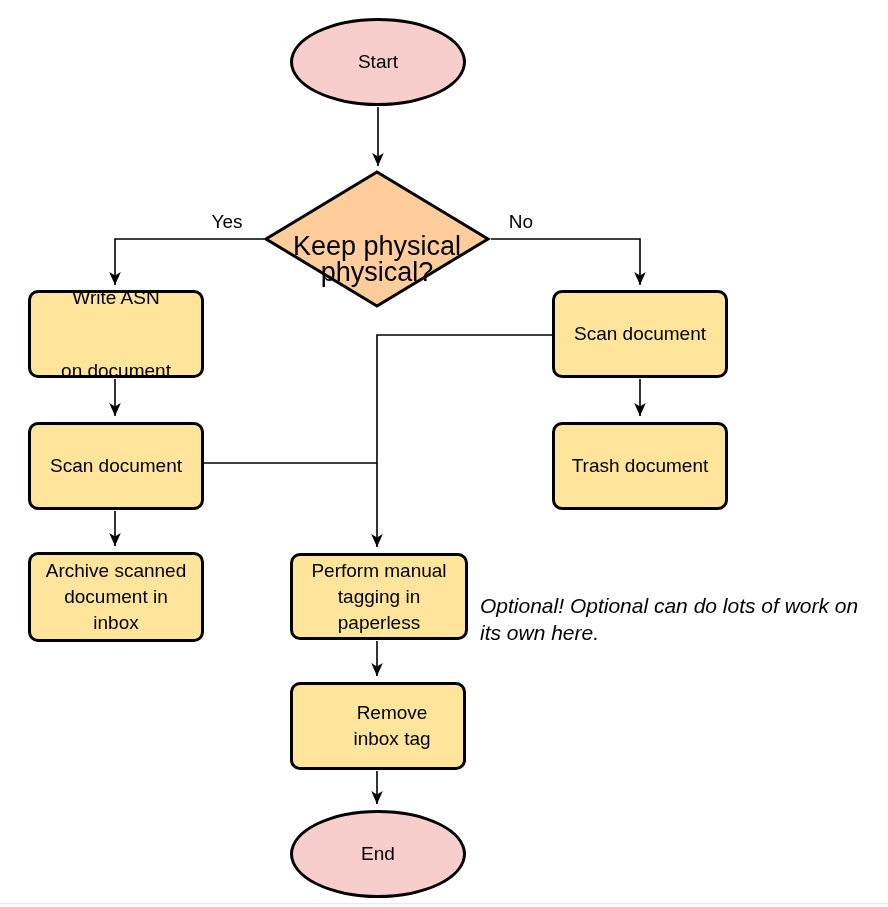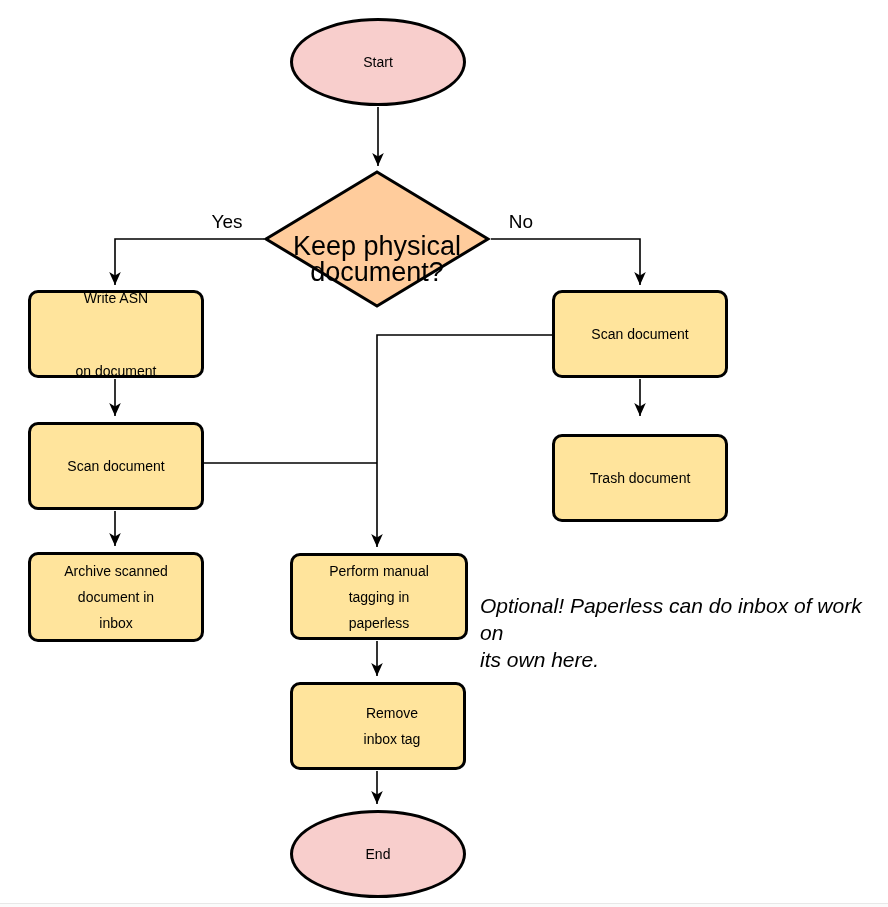--- a/index.html
+++ b/index.html
@@ -28,21 +28,21 @@
     left: 0; top: 0;
     width: 888px; height: 907px;
   }
   .node {
     position: absolute;
     display: flex;
     flex-direction: column;
     align-items: center;
     justify-content: center;
     text-align: center;
-    font-size: 14px;
+    font-size: 19px;
     line-height: 26px;
     color: var(--text);
   }
   .terminal {
     border: 3px solid var(--stroke);
     border-radius: 50%;
     background: var(--terminal-fill);
   }
   .process {
     border: 3px solid var(--stroke);
@@ -81,21 +81,21 @@
     height: 4px;
     border-top: 1px solid var(--footer-line);
     background: var(--footer-bg);
   }
   
   .n-start        { left: 290px; top: 18px;  width: 176px; height: 88px; }
   .n-write-asn    { left: 28px;  top: 290px; width: 176px; height: 88px; gap: 47px; }
   .n-scan-left    { left: 28px;  top: 422px; width: 176px; height: 88px; }
   .n-archive      { left: 28px;  top: 552px; width: 176px; height: 90px; }
   .n-scan-right   { left: 552px; top: 290px; width: 176px; height: 88px; }
-  .n-trash        { left: 552px; top: 422px; width: 176px; height: 88px; margin-top: 12px; }
+  .n-trash        { left: 552px; top: 422px; width: 176px; height: 88px; }
   .n-tagging      { left: 290px; top: 553px; width: 178px; height: 87px; }
   .n-remove-inbox { left: 290px; top: 682px; width: 176px; height: 88px; padding-left: 28px; }
   .n-end          { left: 290px; top: 810px; width: 176px; height: 88px; }
   .n-decision-text{ left: 277px; top: 212px; width: 200px; height: 54px; }
   .lbl-yes        { left: 199px; top: 209px; width: 56px; }
   .lbl-no         { left: 493px; top: 209px; width: 56px; }
   .note           { left: 480px; top: 592px; width: 402px; }
 </style>
 </head>
 <body>
@@ -122,21 +122,21 @@
     <path d="M377 641 L377 676" style="stroke:var(--stroke); stroke-width:1.6; fill:none" marker-end="url(#arrow)"></path>
     <path d="M377 771 L377 804" style="stroke:var(--stroke); stroke-width:1.6; fill:none" marker-end="url(#arrow)"></path>
   </svg>
 
   <div class="node terminal n-start">
     <span class="line">Start</span>
   </div>
 
   <div class="decision-text n-decision-text">
     <span class="line">Keep physical</span>
-    <span class="line">document?</span>
+    <span class="line">physical?</span>
   </div>
 
   <div class="edge-label lbl-yes">Yes</div>
   <div class="edge-label lbl-no">No</div>
 
   <div class="node process n-write-asn">
     <span class="line">Write ASN</span>
     <span class="line">on document</span>
   </div>
 
@@ -158,21 +158,21 @@
     <span class="line">Trash document</span>
   </div>
 
   <div class="node process n-tagging">
     <span class="line">Perform manual</span>
     <span class="line">tagging in</span>
     <span class="line">paperless</span>
   </div>
 
   <div class="annotation note">
-    <span class="line">Optional! Paperless can do inbox of work on</span>
+    <span class="line">Optional! Optional can do lots of work on</span>
     <span class="line">its own here.</span>
   </div>
 
   <div class="node process n-remove-inbox">
     <span class="line">Remove</span>
     <span class="line">inbox tag</span>
   </div>
 
   <div class="node terminal n-end">
     <span class="line">End</span>

